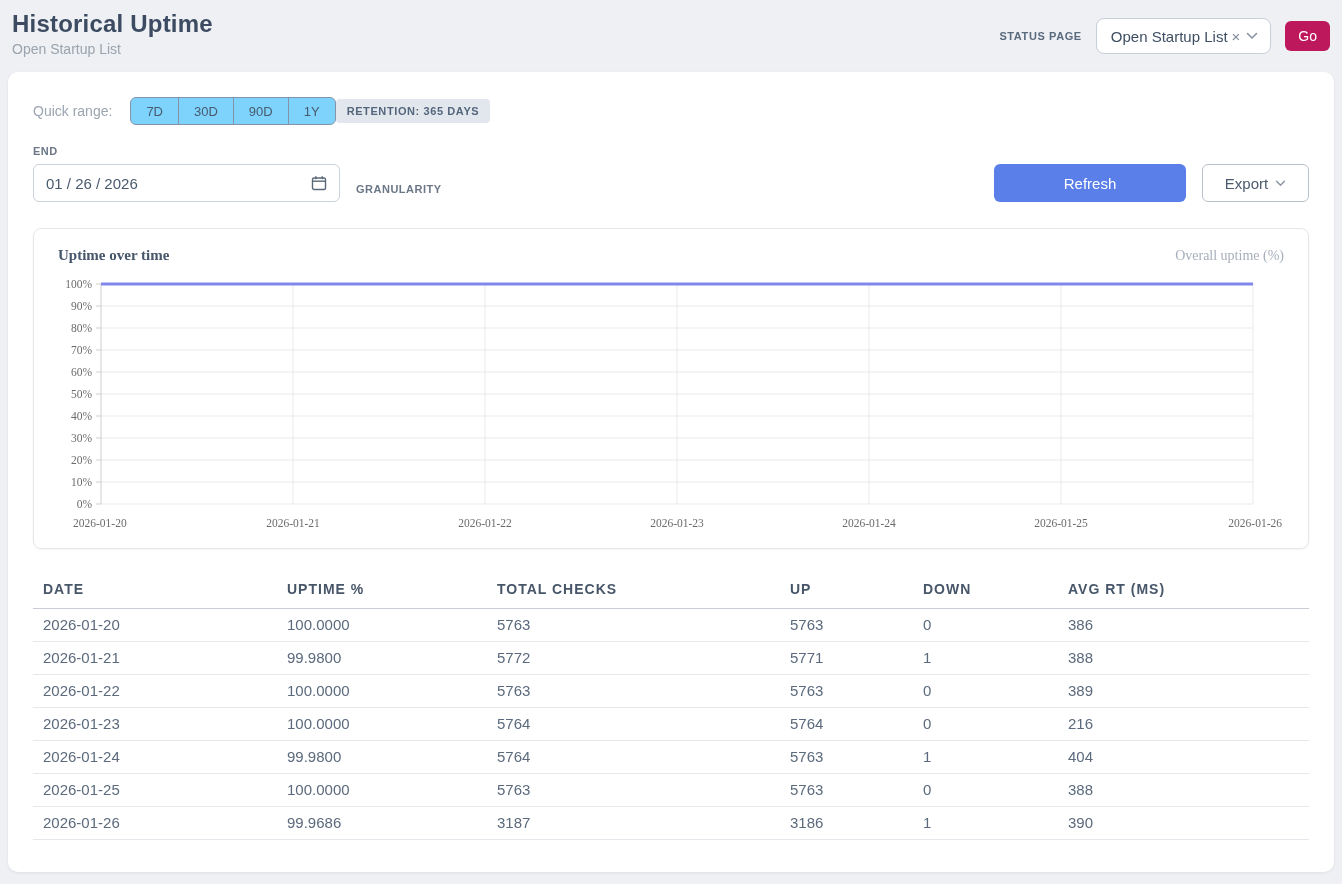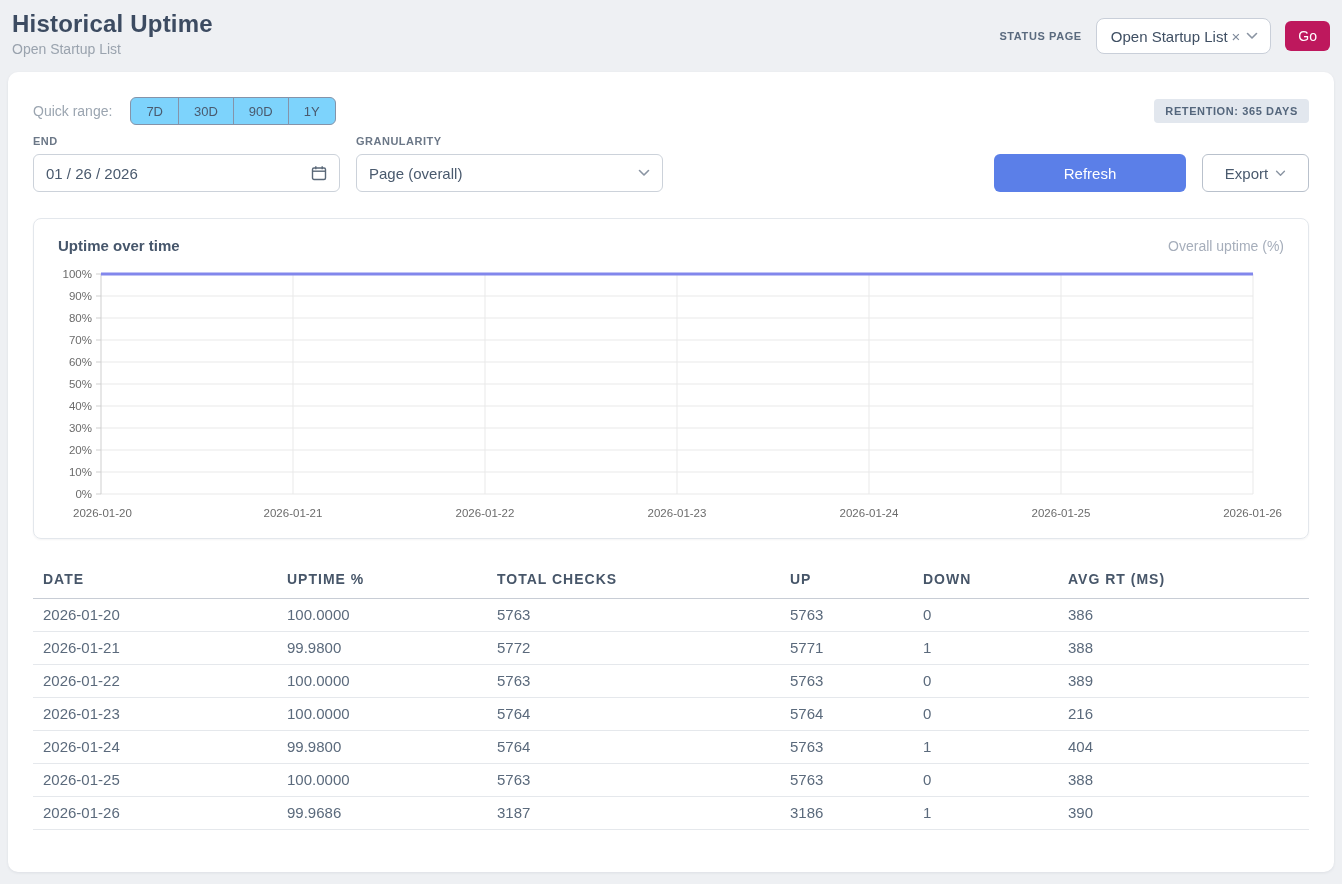--- a/index.html
+++ b/index.html
@@ -75,22 +75,21 @@
     background: #fff;
     border-radius: 10px;
     box-shadow: 0 1px 3px rgba(30,40,60,0.08);
     padding: 25px;
   }
 
   
   .quick-row {
     display: flex;
     align-items: center;
-    justify-content: space-between;
-    margin-bottom: 10px;
+    margin-bottom: 20px;
   }
   .quick-left { display: flex; align-items: center; gap: 18px; }
   .quick-label { font-size: 14px; color: #9ba5b0; }
   .range-group { display: flex; }
   .range-btn {
     background: #7dd3fc;
     border: 1px solid #8593a9;
     color: #4a5a6e;
     font-size: 13px;
     font-family: inherit;
@@ -160,20 +159,21 @@
   }
   .spacer { flex: 1; }
 
   
   .chart-card {
     border: 1px solid #e3e7ec;
     border-radius: 8px;
     box-shadow: 0 1px 2px rgba(30,40,60,0.05);
     padding: 18px 24px 10px 10px;
     margin-bottom: 24px;
+    font-family: Liberation Serif, serif;
   }
   .chart-head {
     display: flex;
     justify-content: space-between;
     align-items: center;
     padding: 0 0 12px 14px;
   }
   .chart-title { font-size: 15px; font-weight: 700; color: #46566b; }
   .chart-legend { font-size: 14px; color: #a6aebb; }
   .chart-svg-wrap { width: 1256px; height: 262px; }
@@ -250,26 +250,20 @@
         <svg width="16" height="16" viewBox="0 0 16 16">
             <rect class="cal-icon" x="1.5" y="3" width="13" height="11.5" rx="1.5"></rect>
             <line class="cal-icon" x1="4.8" y1="1.2" x2="4.8" y2="4.2"></line>
             <line class="cal-icon" x1="11.2" y1="1.2" x2="11.2" y2="4.2"></line>
             <line class="cal-icon" x1="1.5" y1="6.2" x2="14.5" y2="6.2"></line>
           </svg>
       </div>
     </div>
     <div class="field-group">
       <span class="field-label">GRANULARITY</span>
-      <div class="field-box">
-        <span>Page (overall)</span>
-        <svg width="12" height="8" viewBox="0 0 12 8">
-            <polyline class="chev" points="1.5,1.5 6,6 10.5,1.5"></polyline>
-          </svg>
-      </div>
     </div>
     <div class="spacer"></div>
     <button class="refresh-btn">Refresh</button>
     <button class="export-btn">
       <span>Export</span>
       <svg width="11" height="7" viewBox="0 0 12 8">
           <polyline class="chev" points="1.5,1.5 6,6 10.5,1.5"></polyline>
         </svg>
     </button>
   </div>

